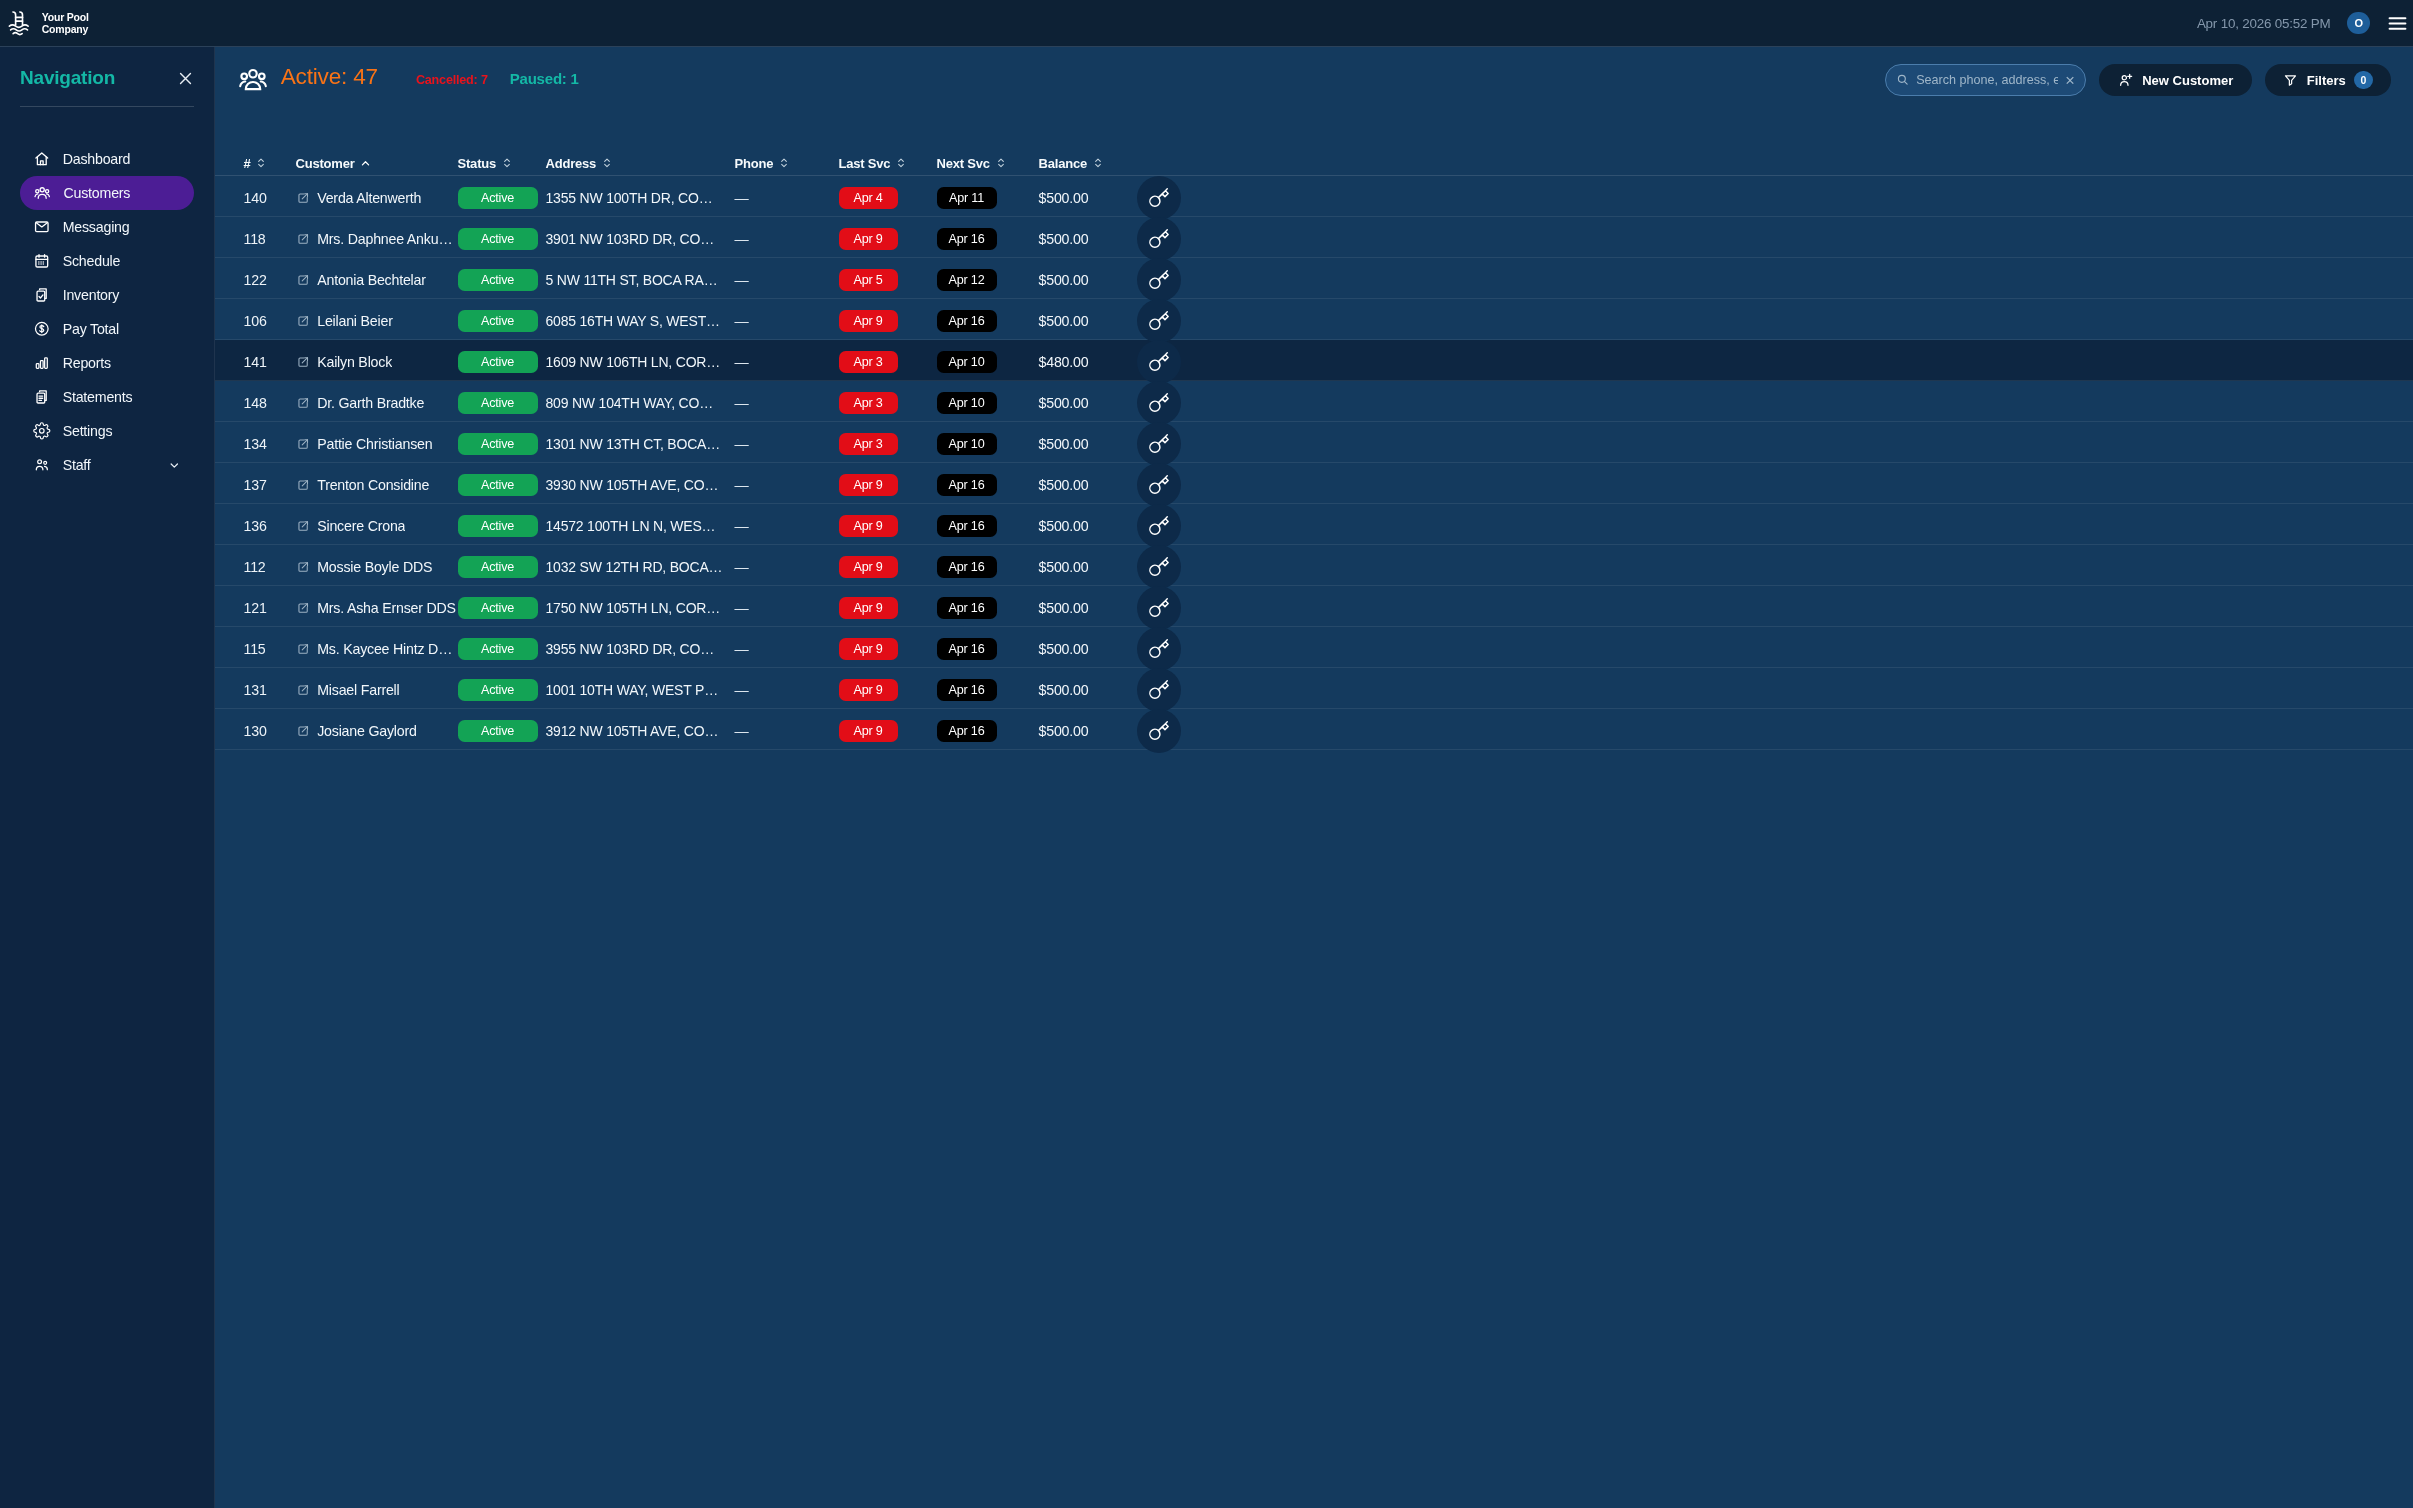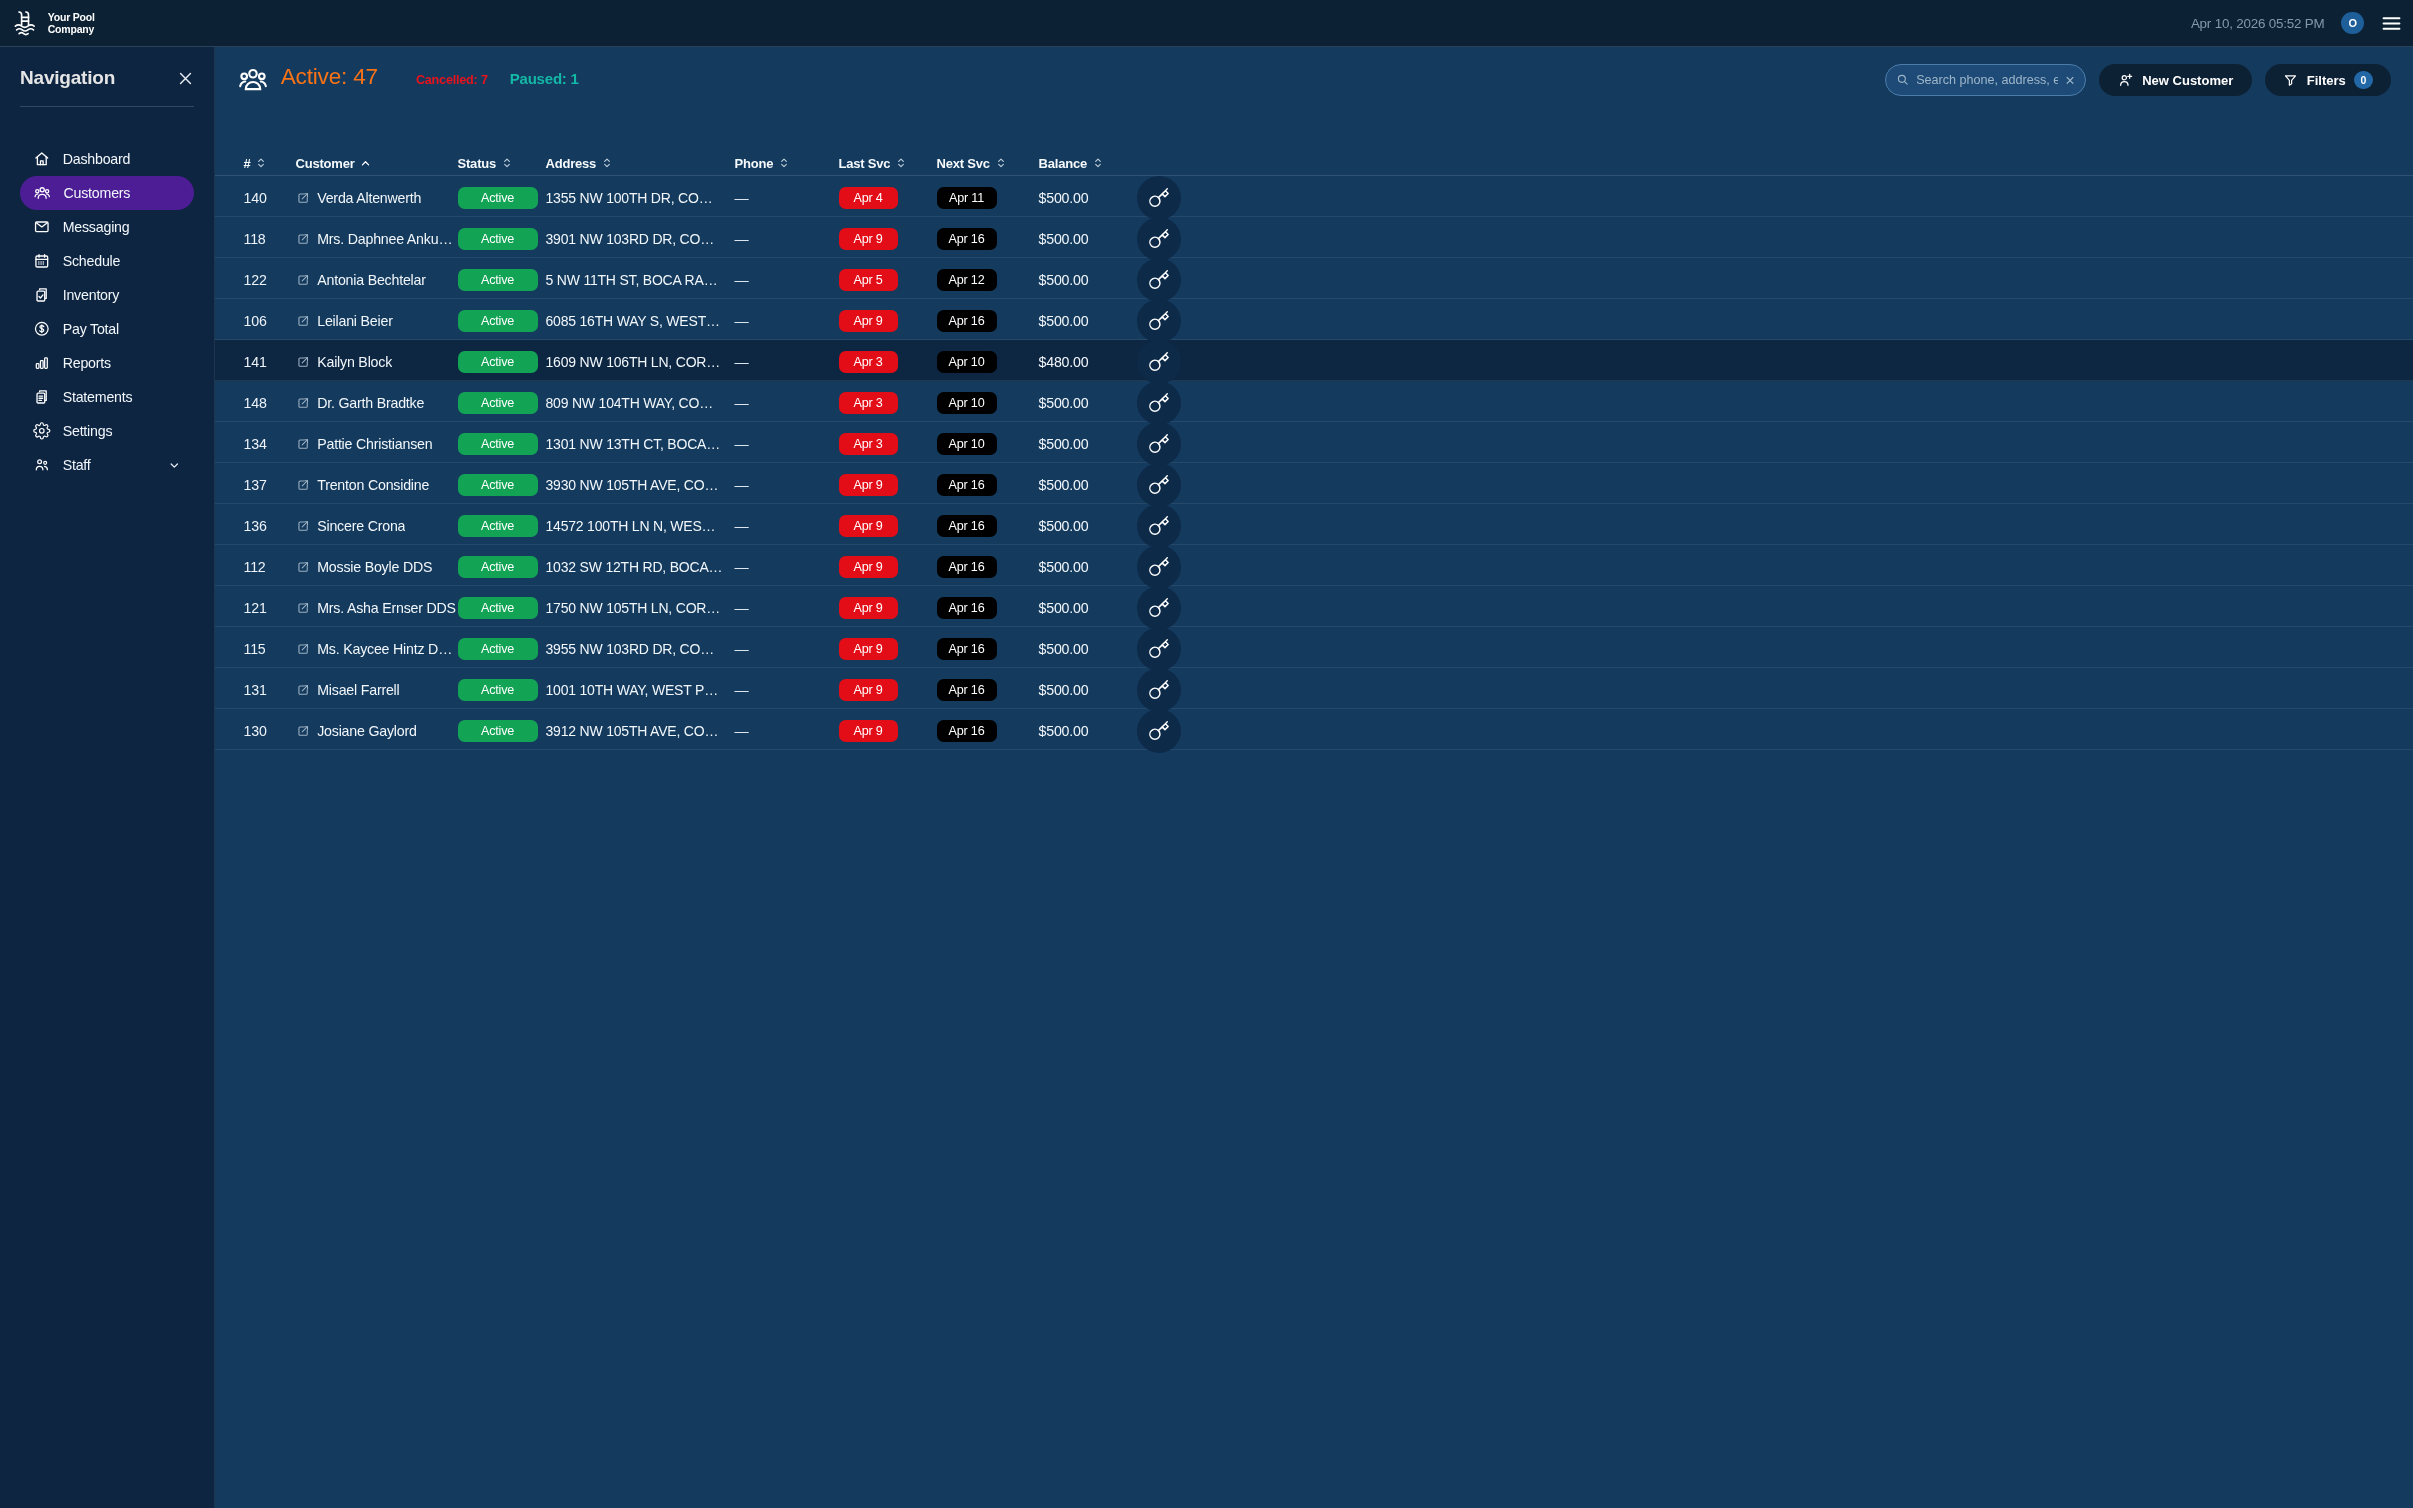--- a/index.html
+++ b/index.html
@@ -7,21 +7,21 @@
   body {
     font-family:"Liberation Sans","DejaVu Sans",sans-serif;
     background:#143a5e; color:#f2f7fb; letter-spacing:-0.2px;
   }
   svg { display:block; }
 
   
   .topbar {
     position:fixed; top:0; left:0; right:0; height:47px; z-index:20;
     background:#0d2135; border-bottom:0.8px solid rgba(122,152,182,.28);
-    display:flex; align-items:center; padding:0 11px;
+    display:flex; align-items:center; padding:0 5px;
   }
   .logo { display:flex; align-items:center; gap:6.7px; }
   .logo-text { font-size:10.5px; font-weight:bold; line-height:1.15; color:#fff; }
   .page-title {
     position:absolute; left:0; right:0; text-align:center;
     font-size:22.6px; font-weight:bold; color:#fff; pointer-events:none;
   }
   .topbar-right { margin-left:auto; display:flex; align-items:center; gap:17px; z-index:2; }
   .datetime { color:#8497ab; font-size:13.4px; }
   .avatar {
@@ -31,21 +31,21 @@
   }
   .hamburger { color:#fff; cursor:pointer; }
 
   
   .sidebar {
     position:fixed; top:47px; left:0; bottom:0; width:215px;
     background:#0e2541; border-right:0.8px solid rgba(255,255,255,.07);
     padding:20px 20px 0 20px;
   }
   .sidebar-head { display:flex; align-items:center; justify-content:space-between; }
-  .sidebar-title { font-size:19px; font-weight:bold; color:#e5e5e5; }
+  .sidebar-title { font-size:19px; font-weight:bold; color:#14b8a6; }
   .sidebar-close { color:#e8eef4; cursor:pointer; }
   .sidebar-divider { height:0.8px; background:rgba(255,255,255,.16); margin-top:17px; }
   .nav { margin-top:35px; display:flex; flex-direction:column; }
   .nav-item {
     height:34px; display:flex; align-items:center; gap:11.7px;
     padding:0 13.4px; border-radius:17.6px; color:#f2f7fb; font-size:14.2px;
     cursor:pointer; position:relative;
   }
   .nav-item.active { background:#4c1d95; }
   .nav-item .nav-icon { color:#fff; flex:none; }

